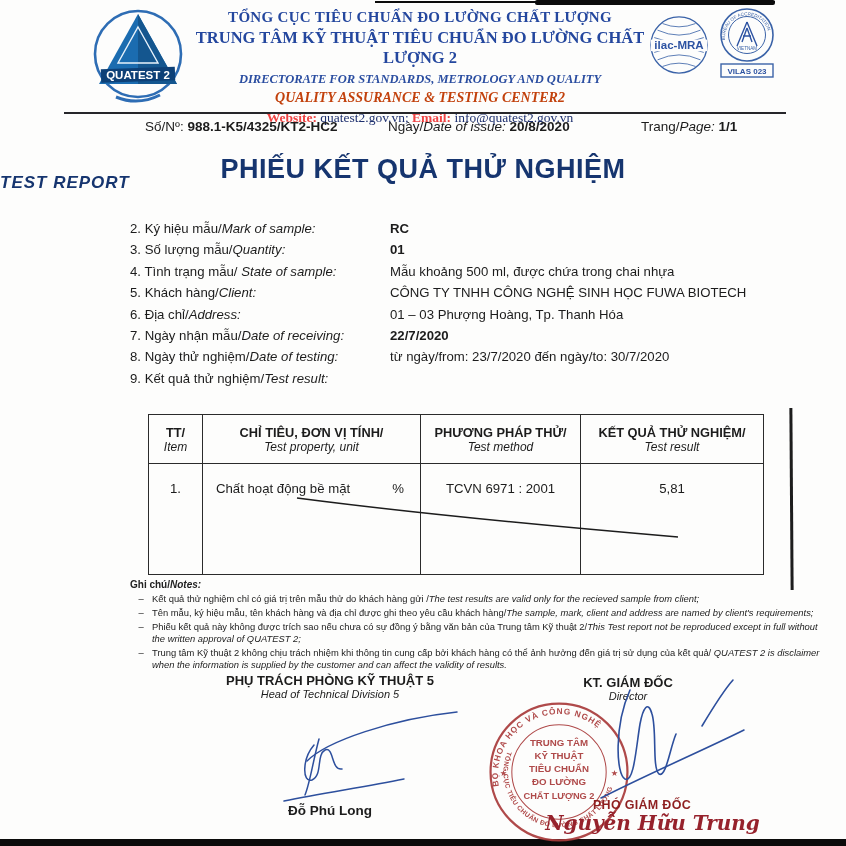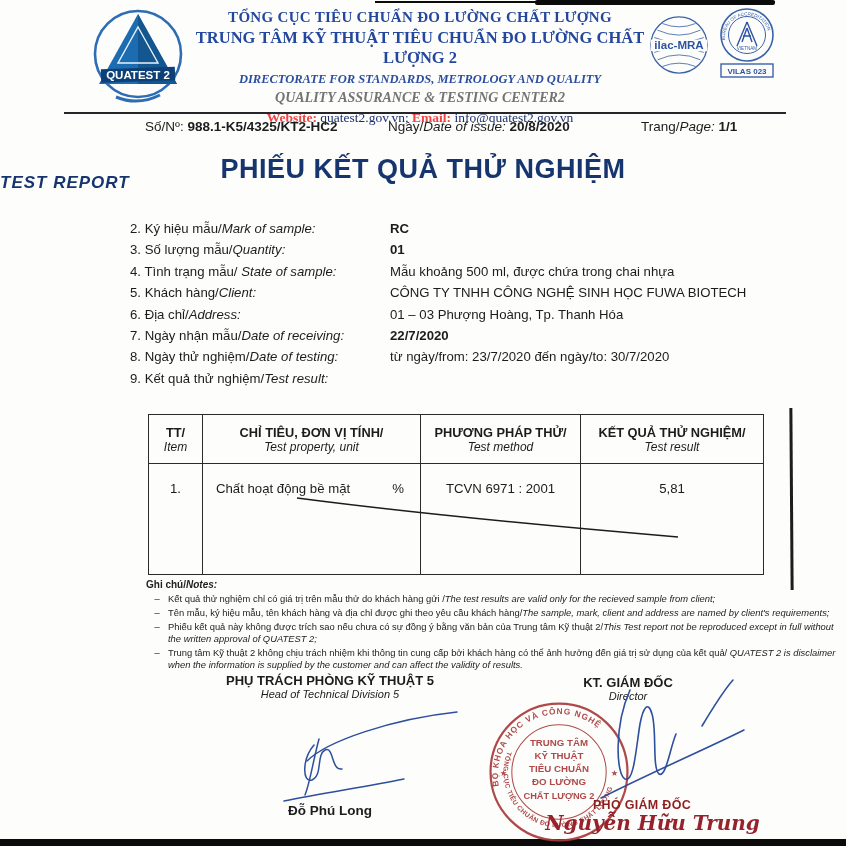--- a/index.html
+++ b/index.html
@@ -8,21 +8,21 @@
     font-family:"Liberation Sans",sans-serif;color:#1c1c1c;overflow:hidden;
   }
   
   .artifact{position:absolute;background:#0b0b0b;}
   
   .hdr-center{position:absolute;left:195px;top:9px;width:450px;text-align:center;
     font-family:"Liberation Serif",serif;color:#24479e;}
   .hdr-l1{font-size:15px;letter-spacing:.3px;font-weight:600;}
   .hdr-l2{font-size:16.5px;font-weight:bold;margin-top:2px;}
   .hdr-l3{font-size:12.5px;font-style:italic;font-weight:600;margin-top:4px;color:#2a4da0;}
-  .hdr-l4{font-size:14px;font-style:italic;font-weight:bold;margin-top:3px;color:#737373;}
+  .hdr-l4{font-size:14px;font-style:italic;font-weight:bold;margin-top:3px;color:#c2410c;}
   .hdr-l5{font-size:13.5px;margin-top:4px;color:#1d2f6e;}
   .hdr-l5 b{color:#ef4444;}
   .logo-left{position:absolute;left:88px;top:6px;width:100px;height:102px;}
   .logo-ilac{position:absolute;left:646px;top:12px;width:66px;height:66px;}
   .logo-boa{position:absolute;left:716px;top:6px;width:62px;height:76px;}
   .hdr-rule{position:absolute;left:64px;top:112px;width:722px;height:2px;background:#26262a;}
   
   .meta{position:absolute;top:119px;left:0;width:846px;font-size:13.5px;}
   .meta .m1{position:absolute;left:145px;}
   .meta .m2{position:absolute;left:388px;}
@@ -46,21 +46,21 @@
     border:1.6px solid #2b2b2b;box-sizing:border-box;display:grid;
     grid-template-columns:54px 218px 160px 1fr;grid-template-rows:49px 1fr;}
   .cell{border-right:1.4px solid #2b2b2b;box-sizing:border-box;text-align:center;}
   .cell:nth-child(4n){border-right:none;}
   .th{border-bottom:1.4px solid #2b2b2b;display:flex;flex-direction:column;justify-content:center;}
   .th .vi{font-size:12.8px;font-weight:bold;}
   .th .en{font-size:12px;font-style:italic;}
   .td{padding-top:17px;font-size:13.2px;}
   .td-prop{display:flex;justify-content:space-between;padding-left:13px;padding-right:16px;text-align:left;}
   
-  .notes{position:absolute;left:130px;top:578px;width:690px;font-size:9.4px;line-height:1.32;color:#222;margin-left:16px;}
+  .notes{position:absolute;left:130px;top:578px;width:690px;font-size:9.4px;line-height:1.32;color:#222;}
   .notes-title{font-weight:bold;font-size:10px;}
   .notes-title i{font-style:italic;}
   .note{display:flex;margin-top:1.5px;}
   .note .dash{width:22px;flex:0 0 22px;text-align:center;}
   .note .txt{flex:1;}
   .note .en{font-style:italic;}
   
   .sig-title{position:absolute;text-align:center;}
   .sig-title .t{font-size:13px;font-weight:bold;}
   .sig-title .s{font-size:11px;font-style:italic;}

